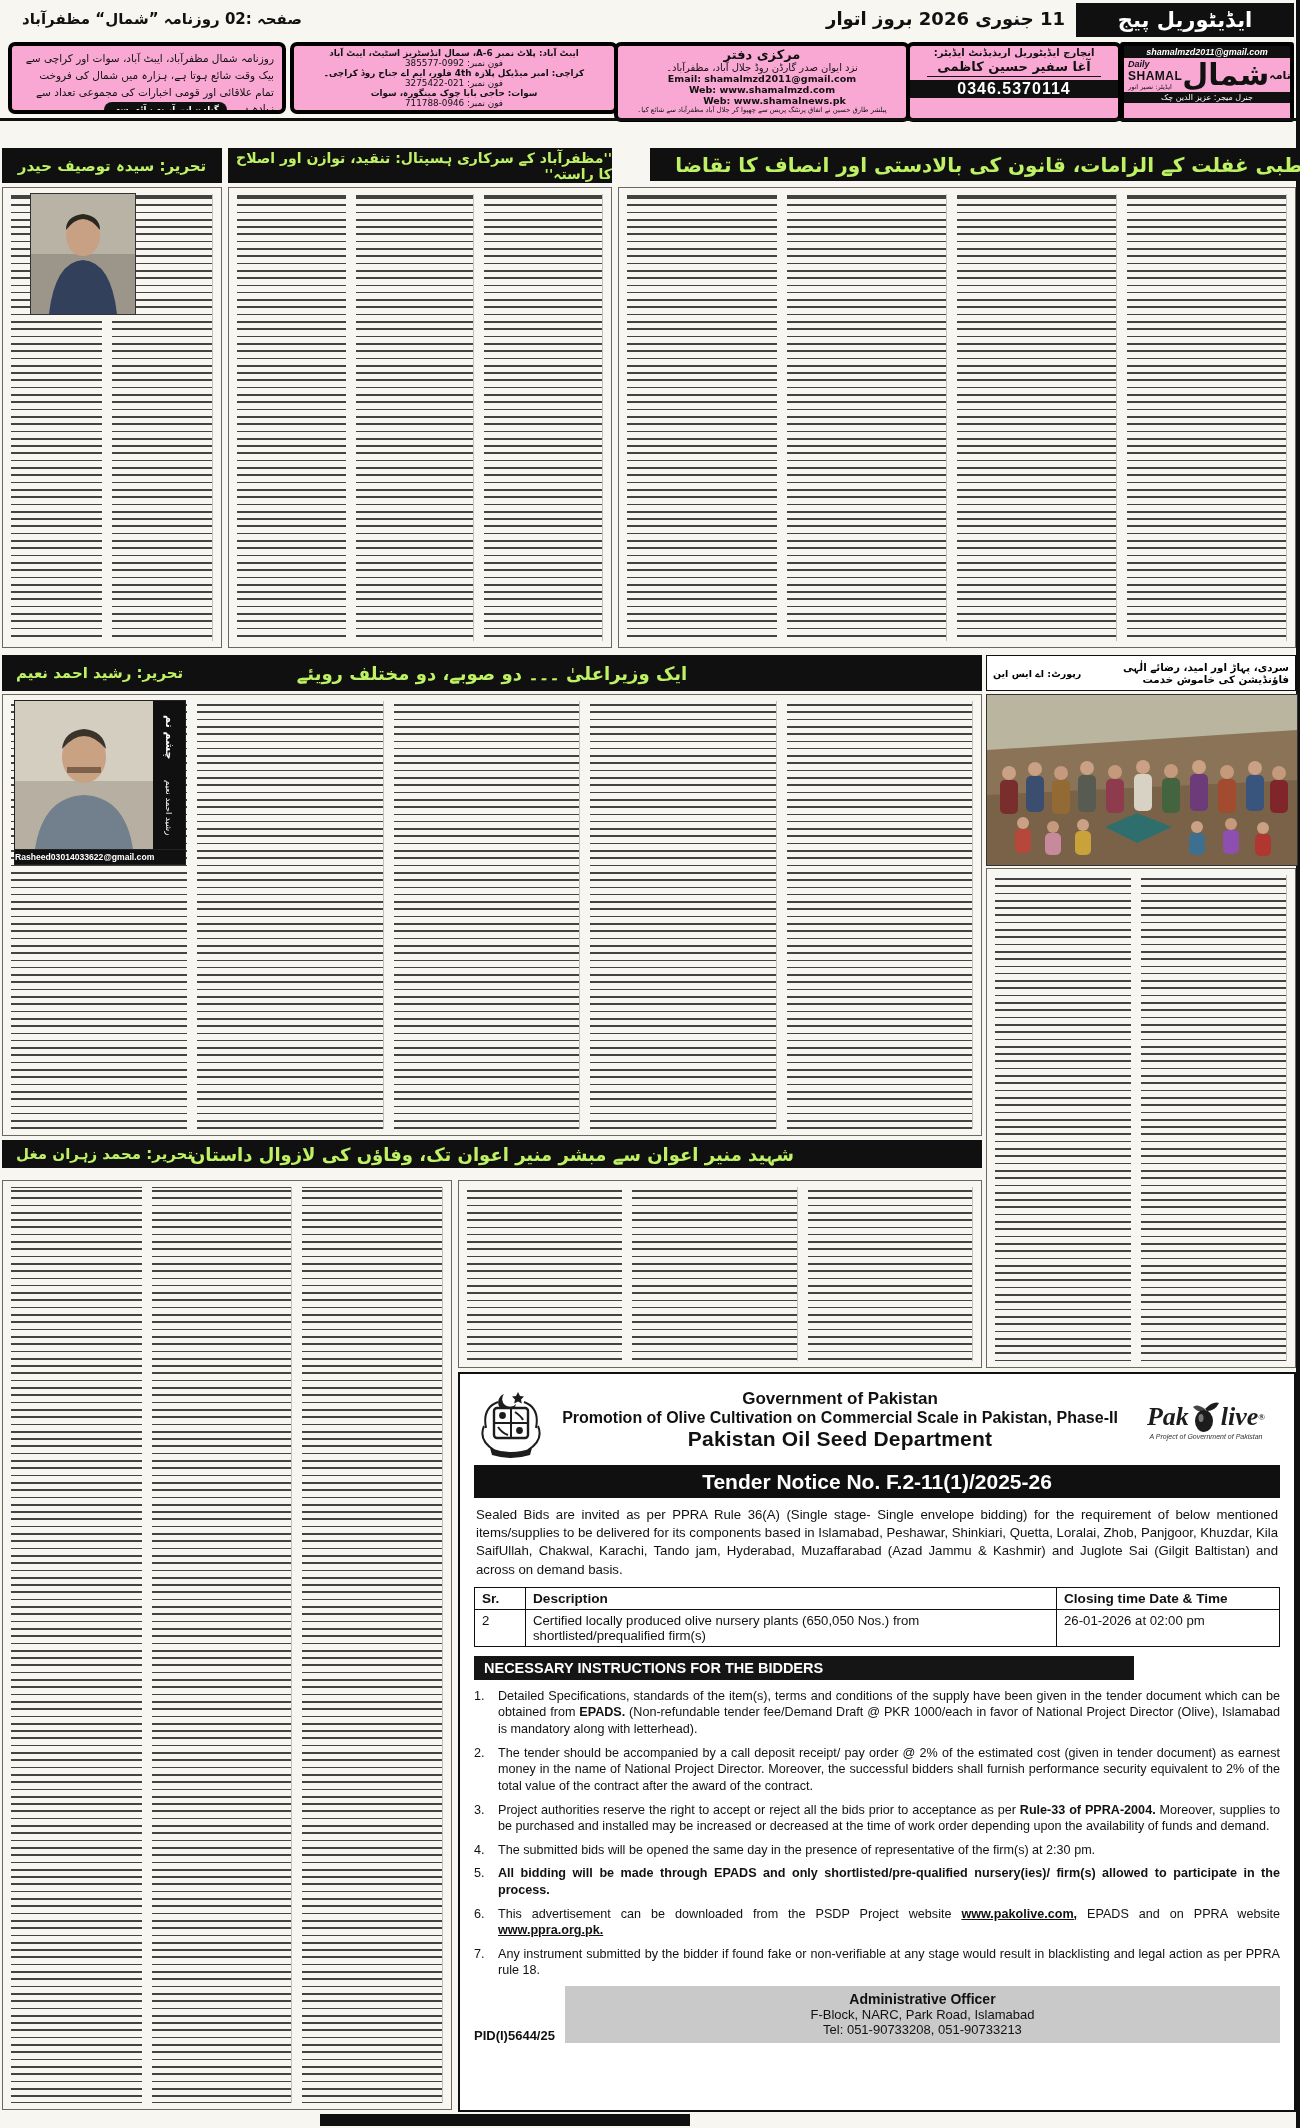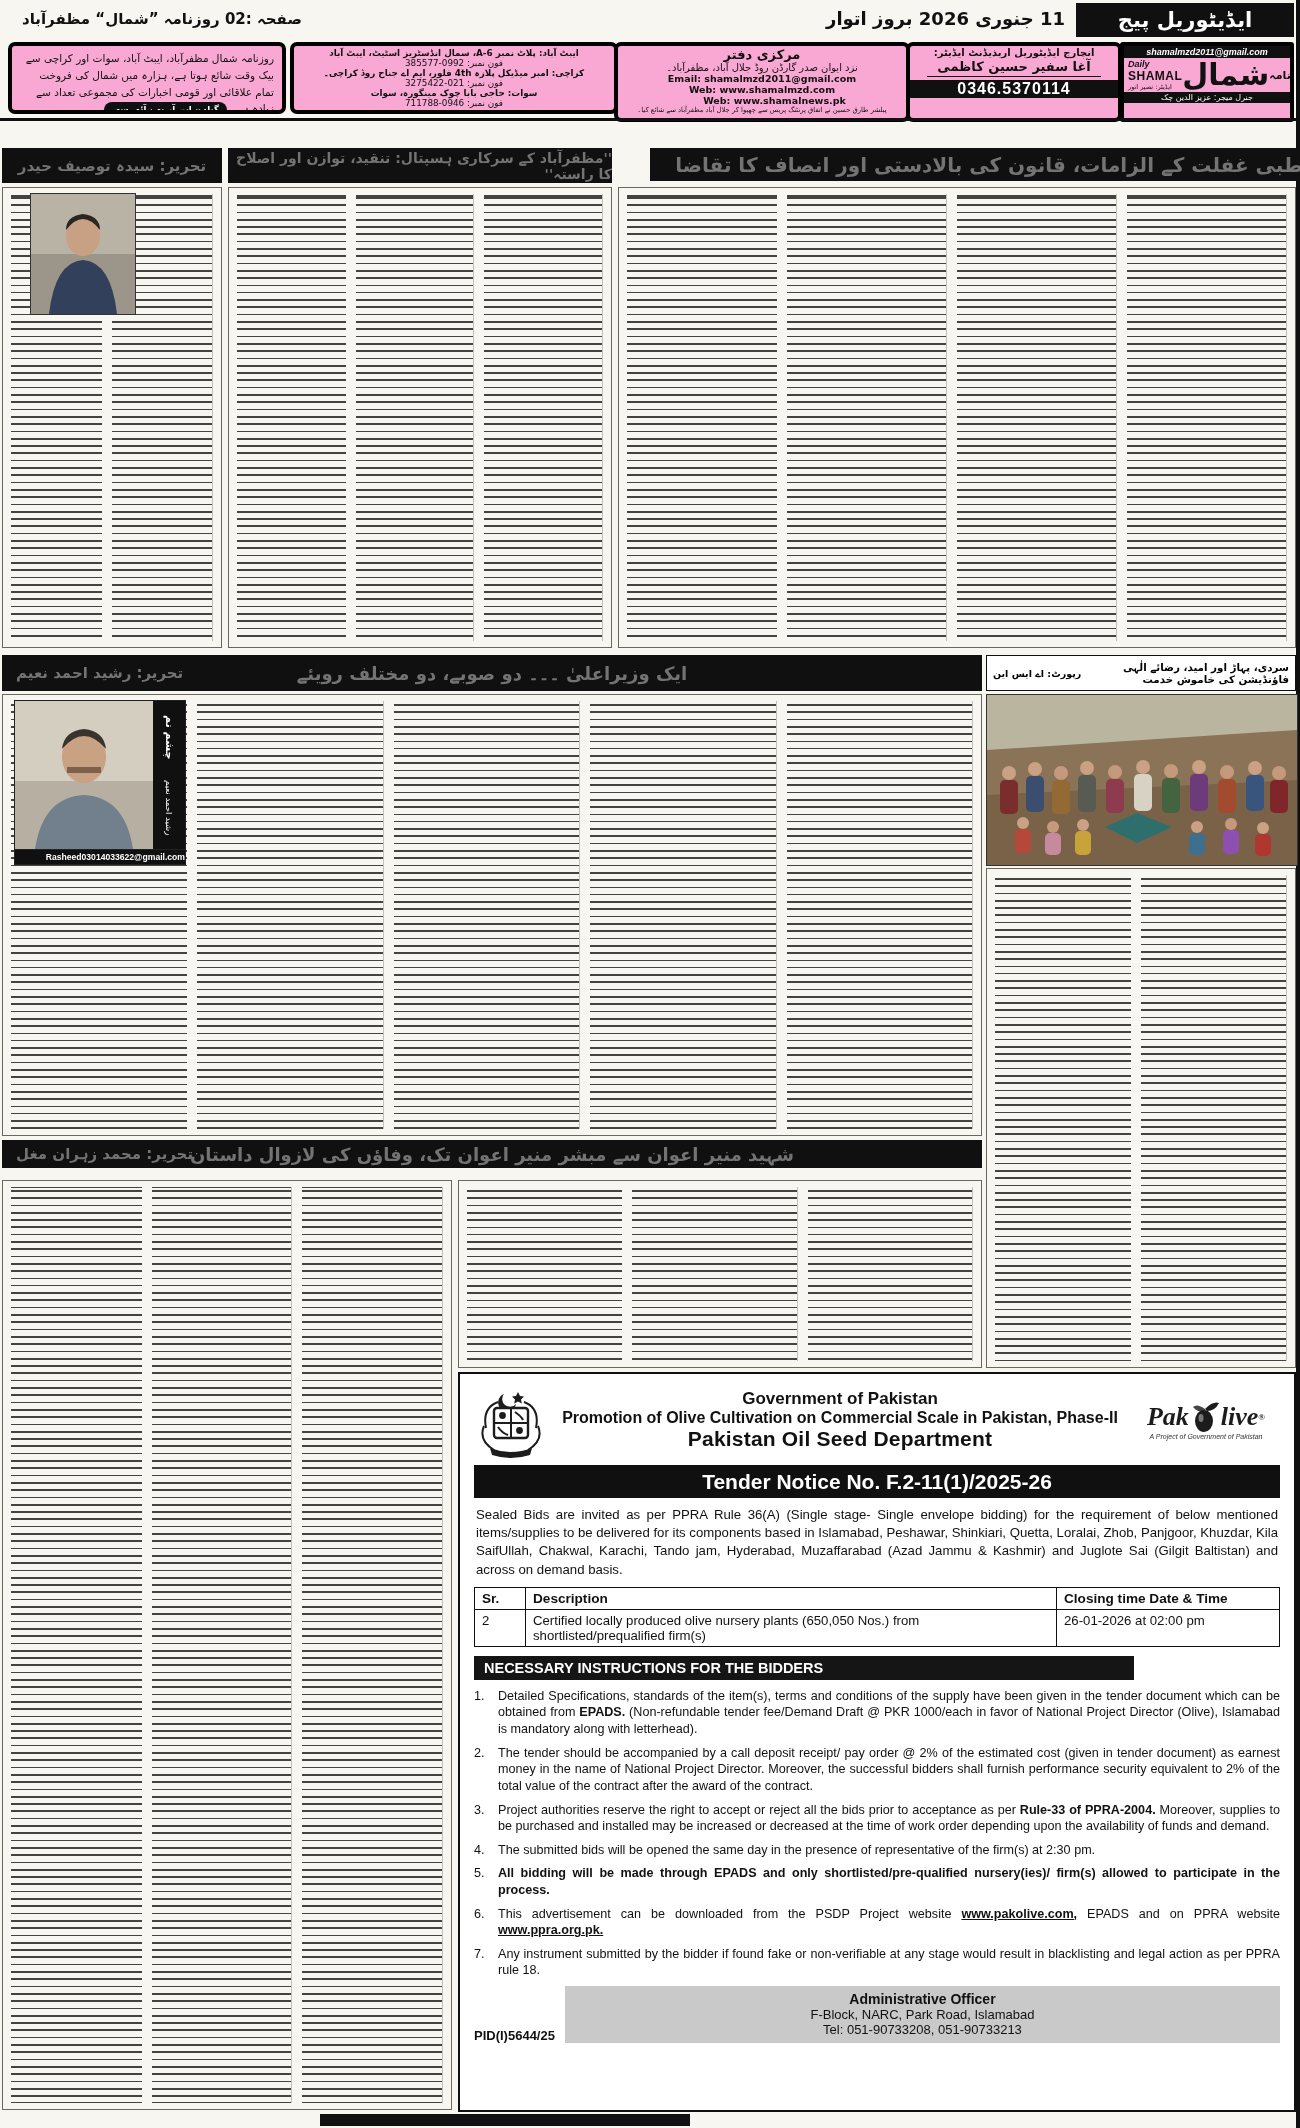--- a/index.html
+++ b/index.html
@@ -10,21 +10,21 @@
   
   .pgtag{background:#101010;color:#fff;font-weight:bold;font-size:21px;text-align:center;line-height:34px;}
   .dateline{font-weight:bold;font-size:18px;color:#111;}
   .pginfo{font-weight:bold;font-size:15px;color:#111;}
   
   .hbox{border:4px solid #000000;border-radius:7px;background:#f9a8d4;overflow:hidden;font-size:9px;color:#111;}
   .hbox .t{font-weight:bold;}
   .blackbar{background:#101010;color:#fff;}
   .pill{display:inline-block;background:#101010;color:#fff;border-radius:9px;padding:1px 8px;font-size:8.5px;font-weight:bold;}
   
-  .headbar{background:#101010;color:#737373;font-weight:bold;display:flex;align-items:center;justify-content:center;}
+  .headbar{background:#101010;color:#bef264;font-weight:bold;display:flex;align-items:center;justify-content:center;}
   .bodybox{border:1px solid #6b675f;background:#f8f6f1;display:flex;gap:10px;padding:6px 8px;box-sizing:border-box;}
   .col{flex:1;background:repeating-linear-gradient(to bottom,rgba(28,28,28,.82) 0px,rgba(28,28,28,.82) 1.6px,
        rgba(0,0,0,0) 1.6px,rgba(0,0,0,0) 7.3px);background-position:0 3px;}
   .col:not(:first-child){border-right:1px solid #c6c1b8;padding-right:9px;}
   .photo-frame{border:1px solid #333;box-shadow:0 0 0 1px #fff inset;}
   
   .tender{border:2.5px solid #101010;background:#fff;box-sizing:border-box;padding:8px 14px 10px 14px;
           font-family:"Liberation Sans",sans-serif;color:#111;}
   .tender .gov{font-size:17px;font-weight:bold;text-align:center;}
   .tender .proj{font-size:16px;font-weight:bold;text-align:center;}
@@ -211,21 +211,21 @@
         <ellipse cx="69" cy="56" rx="22" ry="26" fill="#c9a183"></ellipse>
         <path d="M47 48 q22 -26 44 0 q-2 -18 -22 -20 q-20 2 -22 20z" fill="#3a332b"></path>
         <rect x="52" y="66" width="34" height="6" fill="#5d4634" opacity=".7"></rect>
         <path d="M20 148 q8 -52 49 -54 q41 2 49 54z" fill="#71808c"></path>
       </svg>
       <div style="width:32px;background:#101010;color:#fff;display:flex;flex-direction:column;align-items:center;justify-content:space-around;padding:4px 0;">
         <span class="rtl" style="font-size:11px;font-weight:bold;writing-mode:vertical-rl;">چشم نم</span>
         <span class="rtl" style="font-size:8.5px;writing-mode:vertical-rl;">رشید احمد نعیم</span>
       </div>
     </div>
-    <div class="blackbar" style="font-size:8.6px;font-weight:bold;text-align:right;padding:2px 0;border:1px solid #222;border-top:none;">Rasheed03014033622@gmail.com</div>
+    <div class="blackbar" style="font-size:8.6px;font-weight:bold;text-align:left;padding:2px 0;border:1px solid #222;border-top:none;">Rasheed03014033622@gmail.com</div>
   </div>
 
   <div class="abs headbar rtl" style="left:2px;top:1140px;width:980px;height:28px;font-size:18px;">
     <span class="abs rtl" style="left:14px;font-size:15px;">تحریر: محمد زہران مغل</span>
     <span>شہید منیر اعوان سے مبشر منیر اعوان تک، وفاؤں کی لازوال داستان</span>
   </div>
 
   <div class="abs bodybox" style="left:2px;top:1180px;width:450px;height:930px;">
       <div class="col"></div>
       <div class="col"></div>

